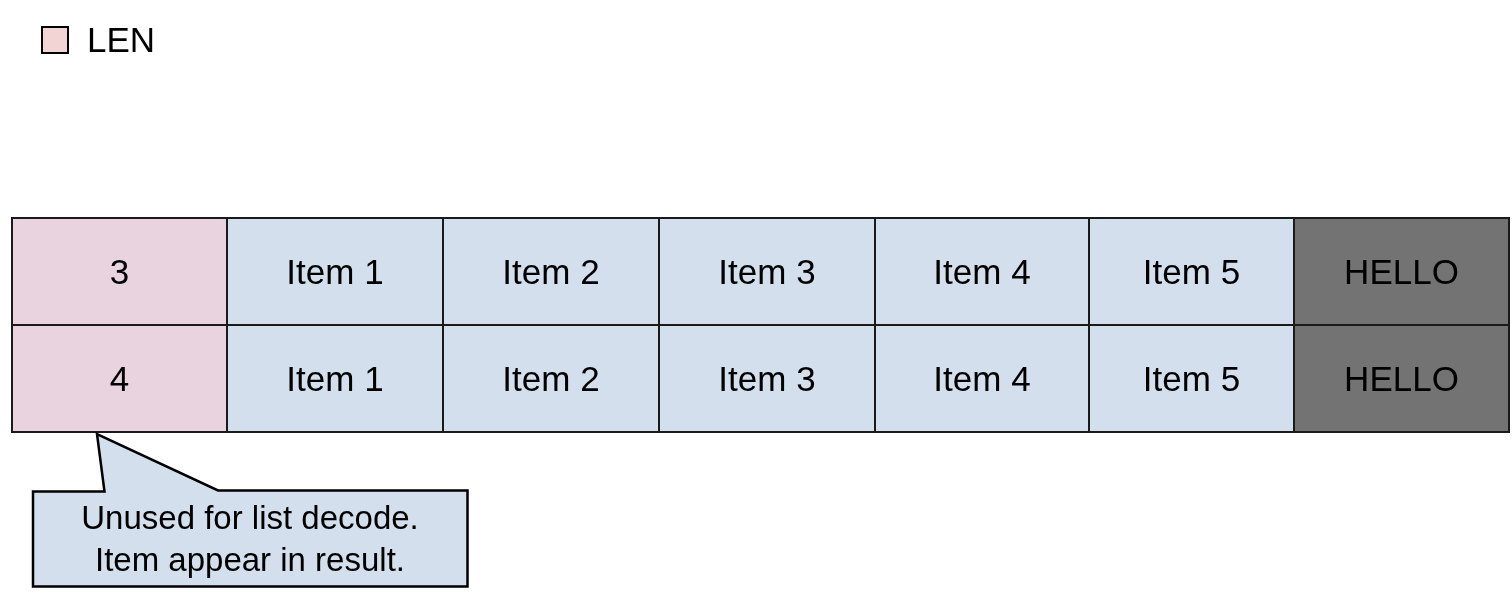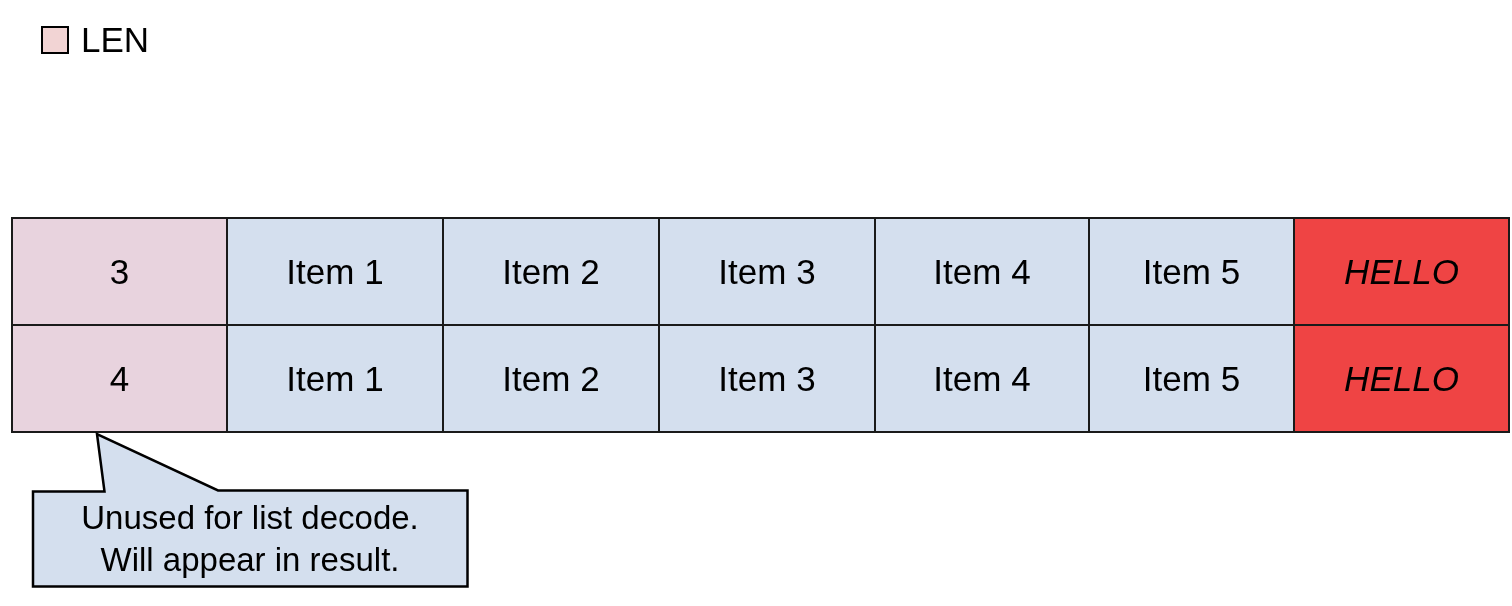--- a/index.html
+++ b/index.html
@@ -33,21 +33,21 @@
     width: 28px;
     height: 28px;
     border: 2.5px solid #000000;
     box-sizing: border-box;
     flex: 0 0 auto;
   }
   .legend-swatch.len { background: #f2d4d4; }
   .legend-swatch.lst { background: #d3dff0; }
   .legend-swatch.fld { background: #fcf1cf; }
   .legend-label {
-    margin-left: 12px;
+    margin-left: 18px;
     font-size: 35px;
     line-height: 35px;
     letter-spacing: 0px;
     white-space: nowrap;
   }
 
   
   #packet-table {
     position: absolute;
     left: 11px;
@@ -60,21 +60,21 @@
     border: 2.5px solid #1a1a1a;
     height: 105px;
     text-align: center;
     vertical-align: middle;
     font-size: 35px;
     padding: 0;
     white-space: nowrap;
   }
   td.c-len { background: #e8d3de; }
   td.c-lst { background: #d4dfee; margin-top: 8px; }
-  td.c-fld { background: #ef4444; font-style: italic; }
+  td.c-fld { background: #737373; }
 
   
   #callout {
     position: absolute;
     left: 0;
     top: 0;
     width: 1512px;
     height: 606px;
     pointer-events: none;
   }
@@ -134,14 +134,14 @@
            L 104.5,491.5
            L 97,434
            L 218,490.5
            L 467.5,490.5
            L 467.5,586.5
            Z" fill="#d4dfee" stroke="#000000" stroke-width="2.5" stroke-linejoin="miter"></path>
 </svg>
 
 <div id="callout-text">
   <span>Unused for list decode.</span>
-  <span>Will appear in result.</span>
+  <span>Item appear in result.</span>
 </div>
 
 </body></html>

